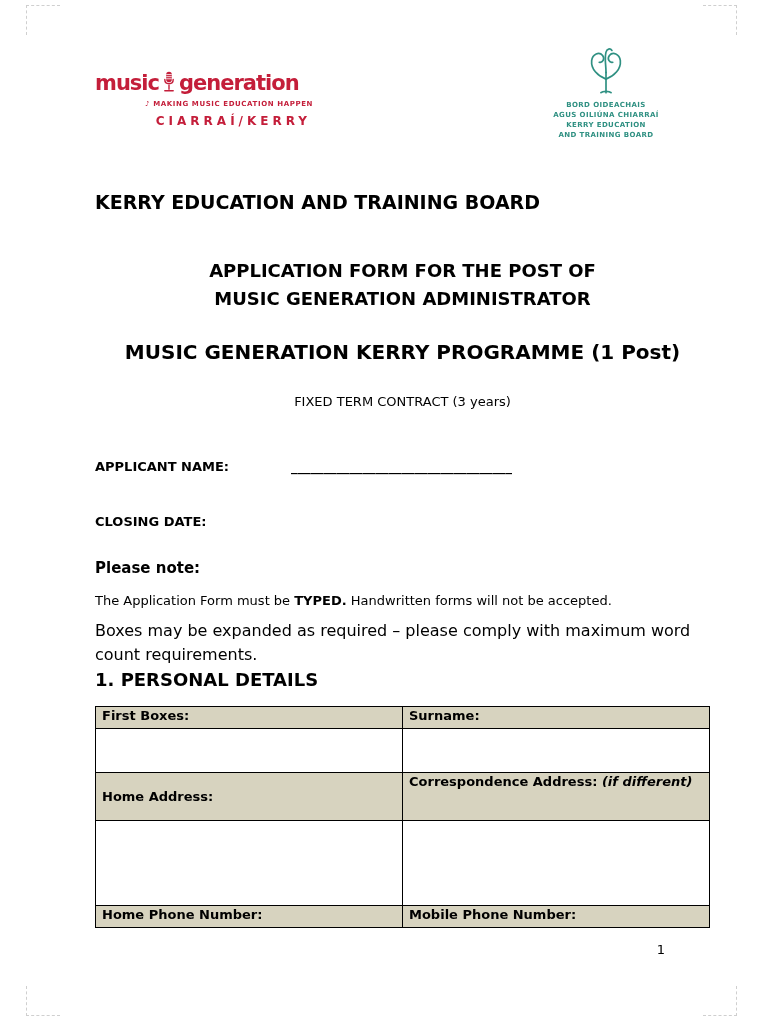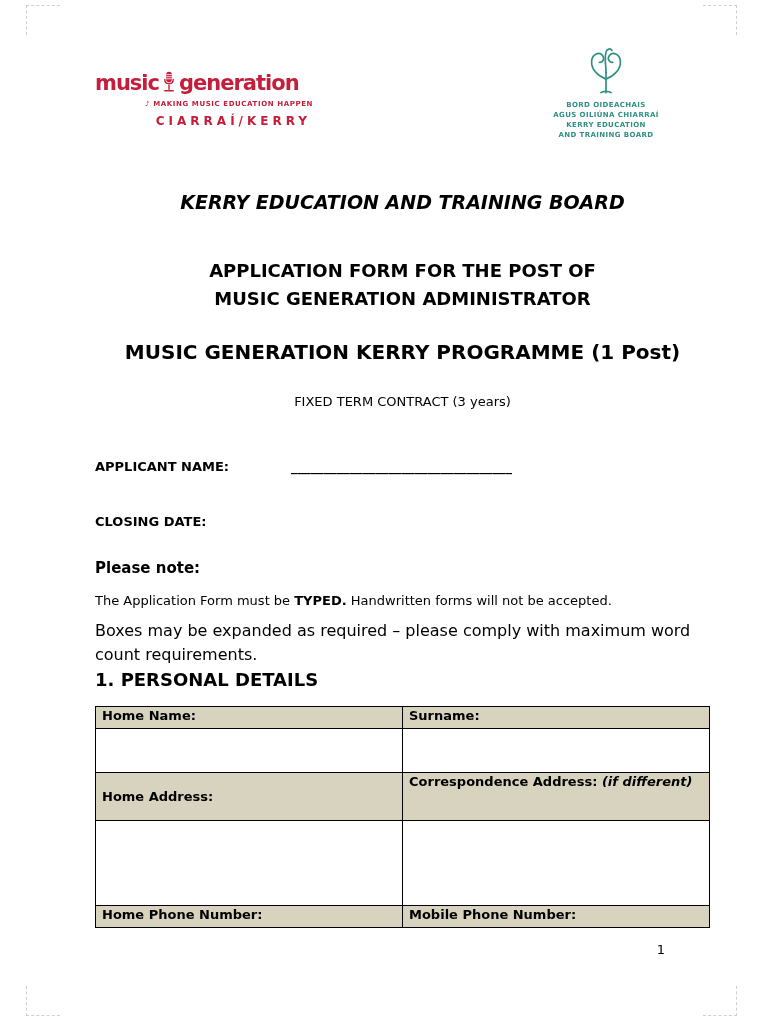--- a/index.html
+++ b/index.html
@@ -22,21 +22,21 @@
   .mg-words { display:flex; align-items:center; gap:3px; font-weight:800; font-size:21px; letter-spacing:-1px; line-height:1; }
   .mg-mic { display:inline-flex; }
   .mg-tagline { margin-top:4px; font-size:7px; font-weight:bold; letter-spacing:0.6px; text-align:right; display:flex; justify-content:flex-end; gap:3px; }
   .mg-region { margin-top:6px; font-size:12px; font-weight:bold; letter-spacing:4px; text-align:right; padding-right:2px; }
   .etb-logo { margin-right:38px; width:132px; text-align:center; color:var(--etb-teal,#2f9082); }
   .etb-tree { display:inline-flex; }
   .etb-line { font-size:7px; font-weight:bold; letter-spacing:0.4px; line-height:1.45; }
   .etb-gap { }
 
   
-  .title-board { margin-top:50px; text-align:center; font-weight:bold; font-size:19px;font-style:italic; }
+  .title-board { margin-top:50px; text-align:left; font-weight:bold; font-size:19px; }
   .title-post { margin-top:44px; text-align:center; font-weight:bold; font-size:18px; line-height:1.6; }
   .title-programme { margin-top:26px; text-align:center; font-weight:bold; font-size:20px; }
   .title-contract { margin-top:30px; text-align:center; font-size:13px; }
 
   
   .applicant-row { margin-top:50px; display:flex; font-size:13px; font-weight:bold; }
   .applicant-blank { margin-left:62px; letter-spacing:0; white-space:nowrap; }
   .closing { margin-top:40px; font-size:13px; font-weight:bold; }
   .please-note { margin-top:30px; font-size:15px; font-weight:bold; }
   .note-typed { margin-top:14px; font-size:13px; line-height:1.5; }
@@ -144,21 +144,21 @@
 
     <div class="section-heading">1.  PERSONAL DETAILS</div>
 
     <table class="details-table">
       <colgroup>
           <col style="width:50%">
           <col style="width:50%">
         </colgroup>
       <tbody>
         <tr class="row-label">
-          <td class="label">Home Name:</td>
+          <td class="label">First Boxes:</td>
           <td class="label">Surname:</td>
         </tr>
         <tr class="row-input-short">
           <td></td>
           <td></td>
         </tr>
         <tr class="row-address-label">
           <td class="label v-mid">Home Address:</td>
           <td class="label"><span>Correspondence Address: </span><span class="ital">(if different)</span></td>
         </tr>

